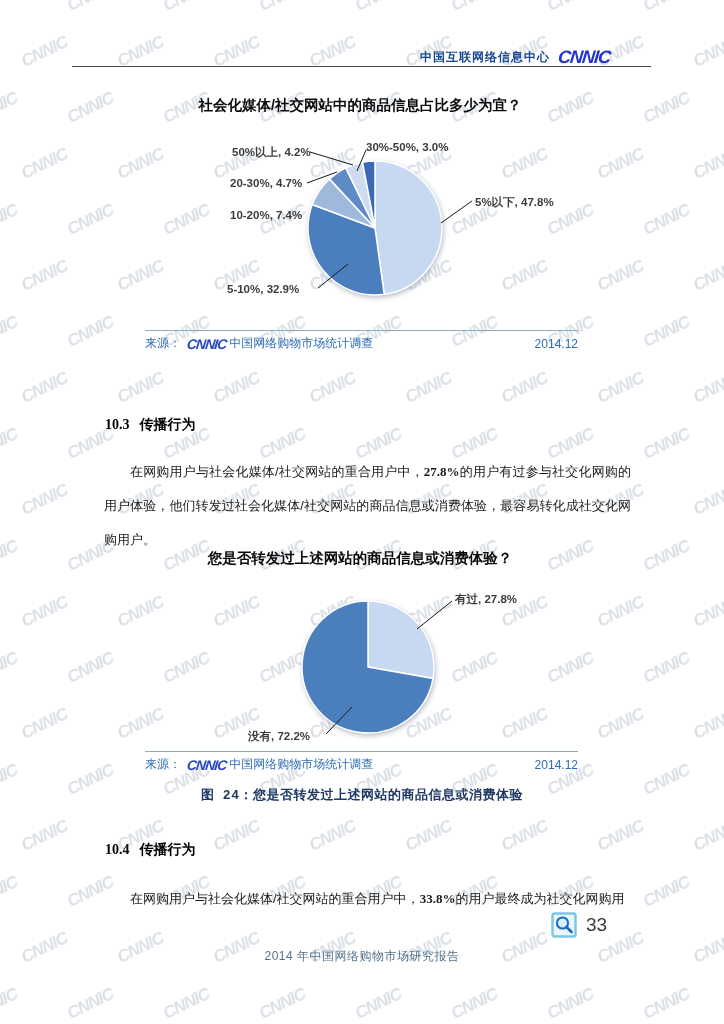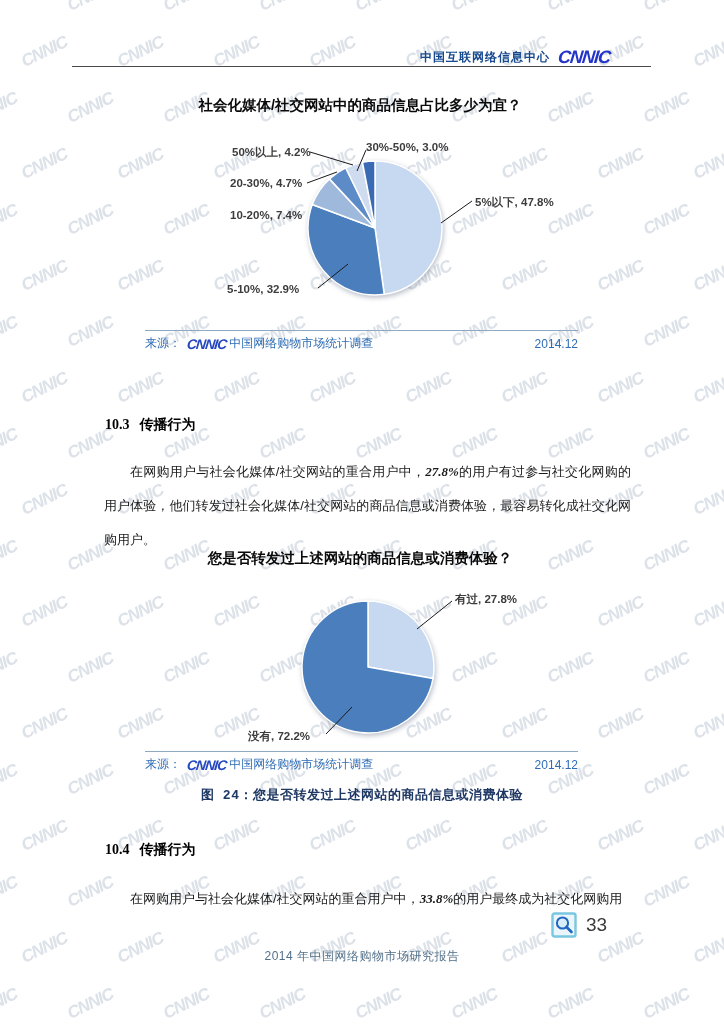--- a/index.html
+++ b/index.html
@@ -39,21 +39,21 @@
   .src-logo{font-size:14px;color:#2547c0;margin:0 3px 0 6px;}
   .src-date{margin-left:auto;}
   .fig-caption{position:absolute;left:72px;width:580px;text-align:center;
                font-size:13px;font-weight:bold;color:#1f3864;letter-spacing:0.5px;}
 
   
   .section-h{position:absolute;left:105px;font-size:14px;font-weight:bold;color:#000;}
   .sec-num{font-family:"Liberation Serif",serif;margin-right:10px;}
   .body-para{position:absolute;left:104px;width:527px;font-size:13px;line-height:34px;
              color:#1a1a1a;text-align:justify;text-indent:2em;}
-  .body-para .b{font-weight:bold;font-family:"Liberation Serif",serif;font-style:italic;}
+  .body-para .b{font-weight:bold;font-family:"Liberation Serif",serif;}
 
   
   .pagenum-wrap{position:absolute;left:551px;top:912px;display:flex;align-items:center;gap:9px;}
   .pagenum{font-size:19px;color:#3a3a3a;}
   .footer-text{position:absolute;left:0;top:948px;width:724px;text-align:center;
                font-size:12px;color:#527089;letter-spacing:0.5px;}
 </style>
 </head>
 <body>
 

